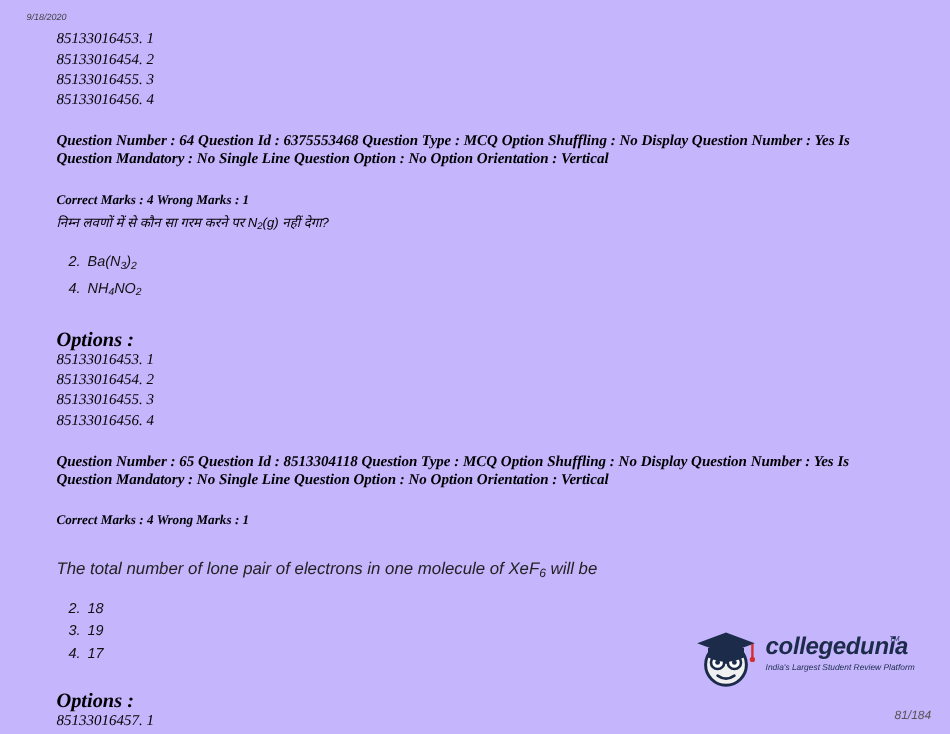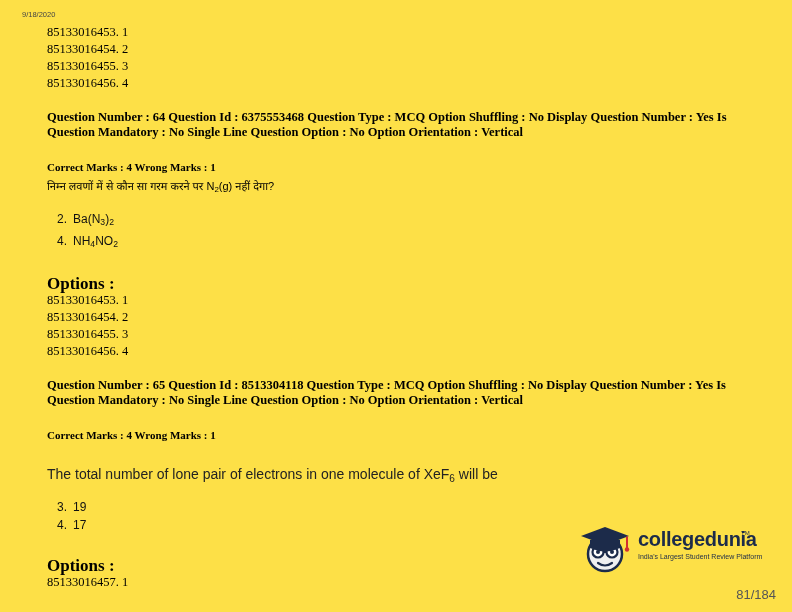--- a/index.html
+++ b/index.html
@@ -12,21 +12,22 @@
     background: #ffffff;
     font-family: "Liberation Sans", sans-serif;
     color: #000000;
     position: relative;
     overflow: hidden;
   }
   .page {
     position: relative;
     width: 792px;
     height: 612px;
-    background: #fde047;
+    background: #c4b5fd;
+    font-style: italic;
   }
   .date-stamp {
     position: absolute;
     left: 22px;
     top: 10px;
     font-size: 7.5px;
     color: #444444;
     font-family: "Liberation Sans", sans-serif;
   }
   .content {
@@ -131,21 +132,21 @@
     top: 33px;
     font-family: "Liberation Sans", sans-serif;
     font-size: 7px;
     color: #1c2b4a;
     white-space: nowrap;
   }
   .page-num {
     position: absolute;
     right: 16px;
     bottom: 10px;
-    font-size: 13px;
+    font-size: 10px;
     color: #555555;
     font-family: "Liberation Sans", sans-serif;
   }
 </style>
 </head>
 <body>
 
 <div class="page">
 
   <div class="date-stamp">9/18/2020</div>
@@ -180,20 +181,21 @@
     </div>
 
     <div>
       <div class="meta-block">
         <div class="meta-line">Question Number : 65 Question Id : 8513304118 Question Type : MCQ Option Shuffling : No Display Question Number : Yes Is</div>
         <div class="meta-line">Question Mandatory : No Single Line Question Option : No Option Orientation : Vertical</div>
       </div>
       <div class="marks-line">Correct Marks : 4 Wrong Marks : 1</div>
       <div class="question-eng">The total number of lone pair of electrons in one molecule of XeF<sub>6</sub> will be</div>
       <ol class="opt-list">
+        <li><span class="opt-num">2.</span><span>18</span></li>
         <li><span class="opt-num">3.</span><span>19</span></li>
         <li><span class="opt-num">4.</span><span>17</span></li>
       </ol>
       <div class="options-label">Options :</div>
       <div>
         <div class="code-line">85133016457. 1</div>
 
       </div>
     </div>
 

